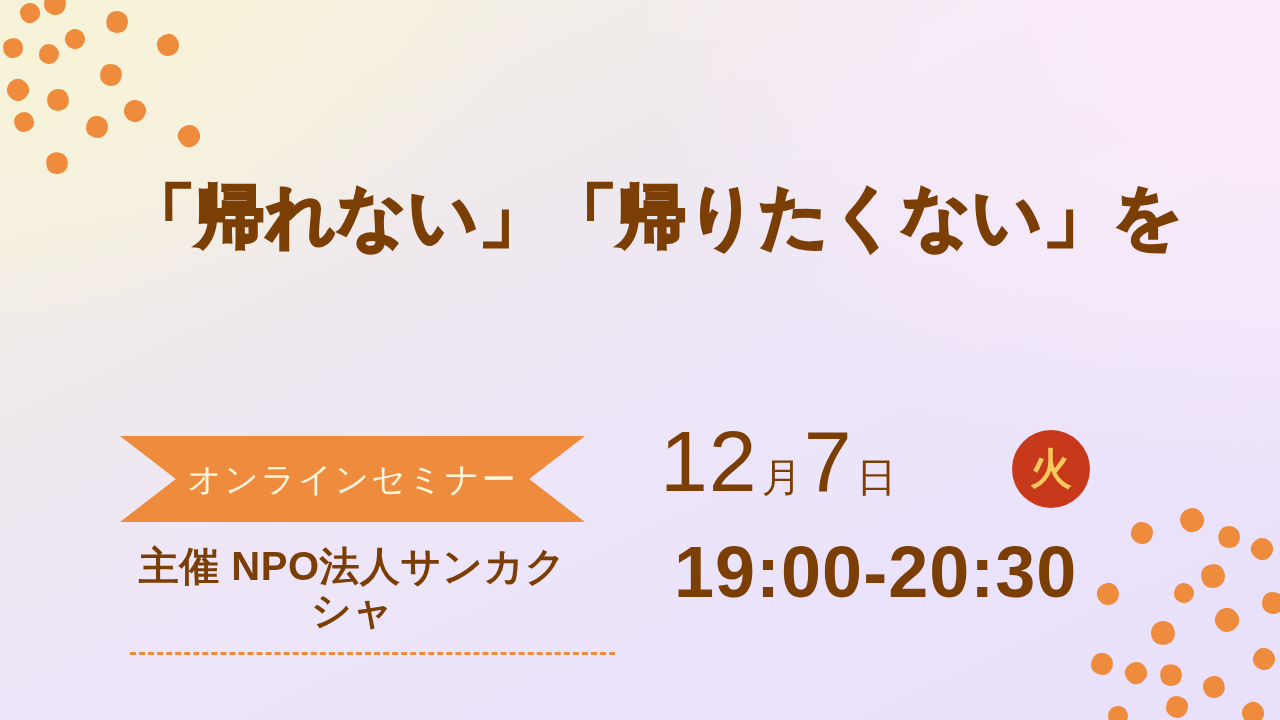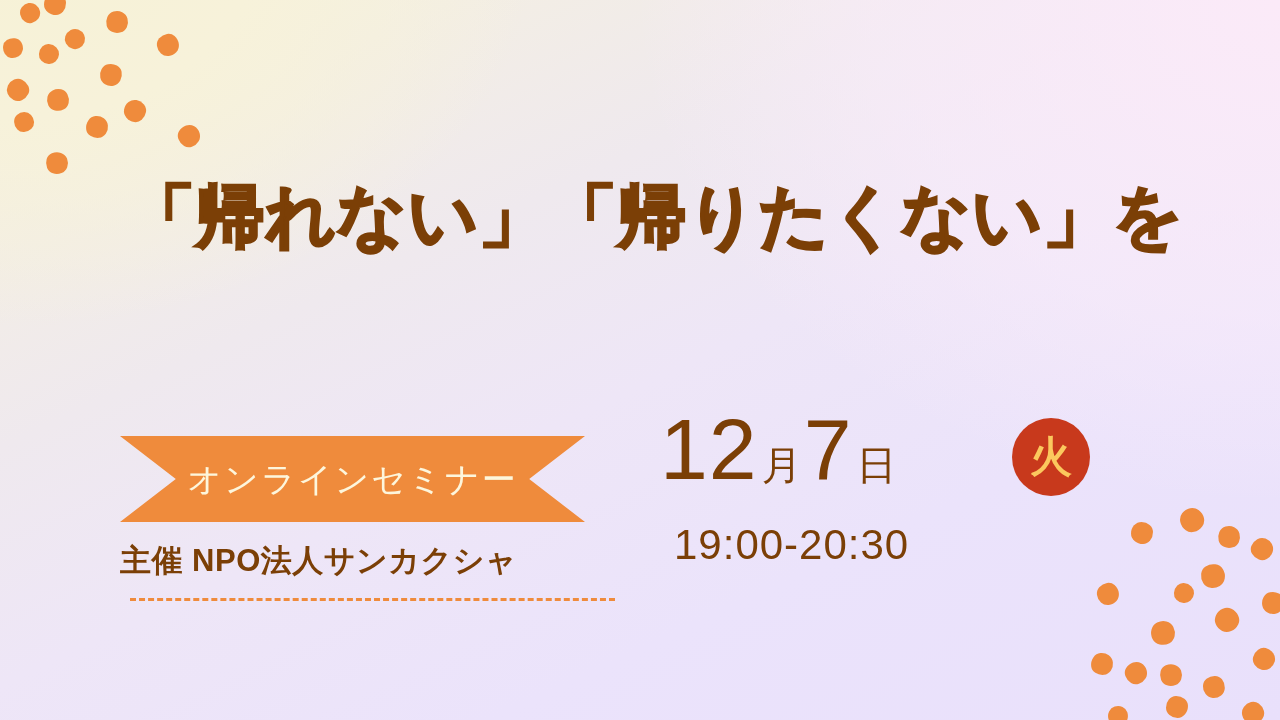--- a/index.html
+++ b/index.html
@@ -65,39 +65,40 @@
   .ribbon-label {
     color: #fdf6dc;
     font-size: 34px;
     font-weight: 500;
     letter-spacing: 2px;
     line-height: 1;
   }
   .organizer {
     margin-top: 22px;
     width: 465px;
-    color: #7b3f06;
-    font-size: 31px;
+    text-align: center;
+    color: #7b3f06;
+    font-size: 40px;
     font-weight: 700;
     letter-spacing: 0.5px;
     line-height: 1.1;
   }
   .divider {
     margin-top: 20px;
     margin-left: 10px;
     width: 485px;
     height: 0;
     border-top: 3px dashed #ef8b3c;
   }
 
   
   .right-col {
     position: absolute;
     left: 660px;
-    top: 406px;
+    top: 418px;
     width: 440px;
   }
   .date-row {
     display: flex;
     align-items: baseline;
     color: #7b3f06;
     line-height: 1;
     height: 96px;
   }
   .num {
@@ -125,22 +126,22 @@
   .weekday-badge span {
     color: #fbc85e;
     font-size: 42px;
     font-weight: 700;
     line-height: 1;
   }
   .time {
     margin-top: 22px;
     margin-left: 14px;
     color: #7b3f06;
-    font-size: 42px;
-    font-weight: 400;
+    font-size: 72px;
+    font-weight: 700;
     letter-spacing: 1px;
     line-height: 1;
   }
 </style>
 </head>
 <body>
 
 <div id="poster">
 
   <div class="dots">

